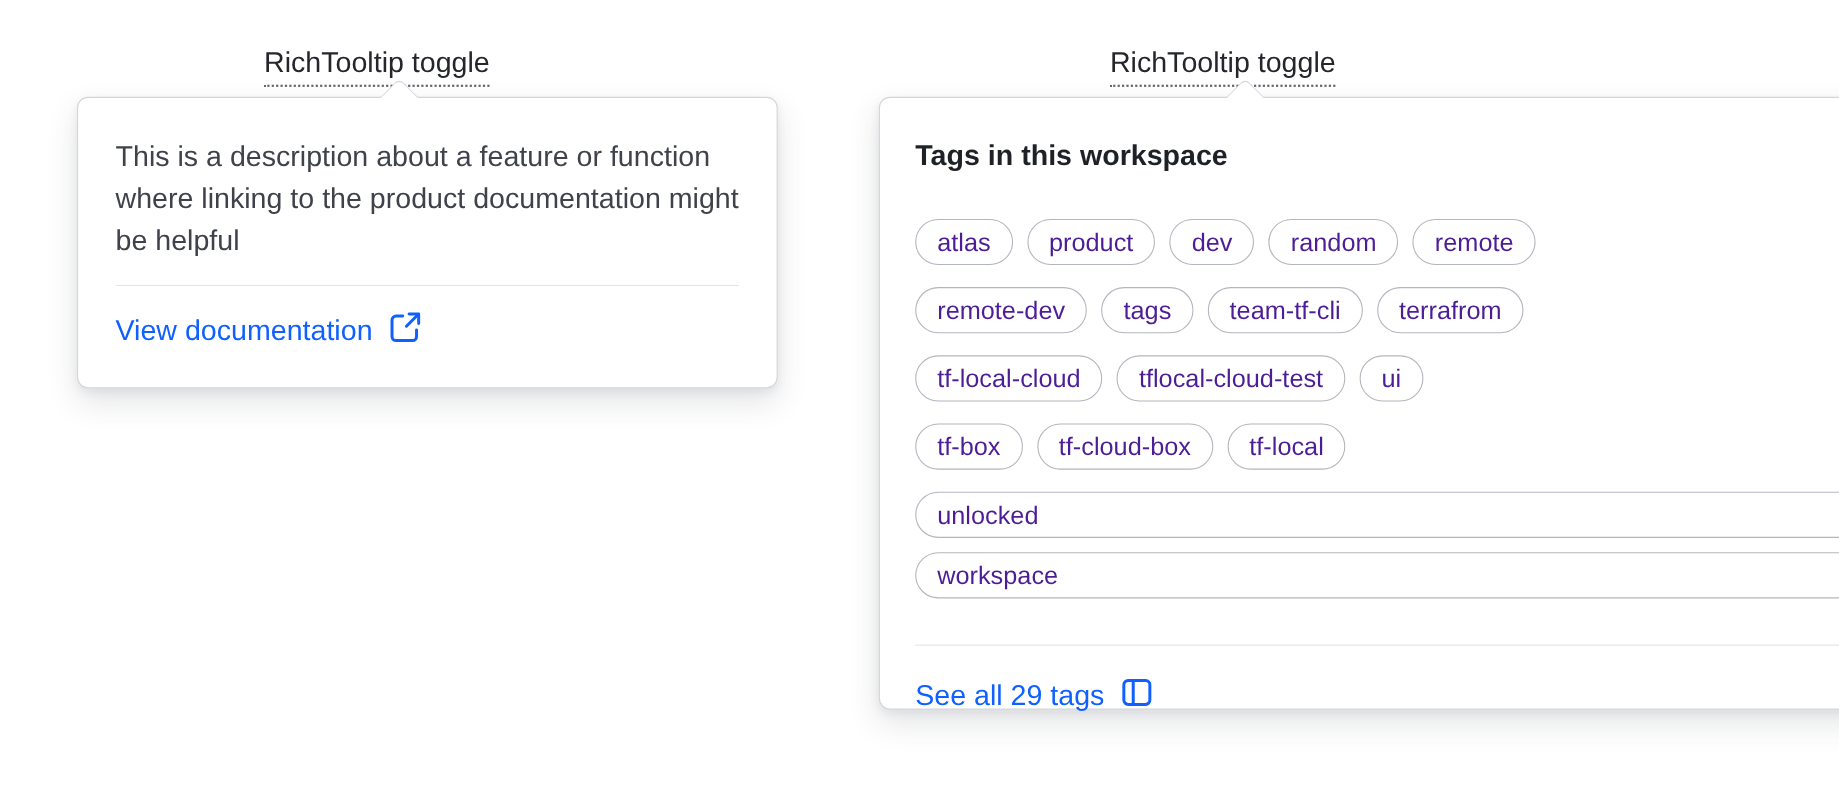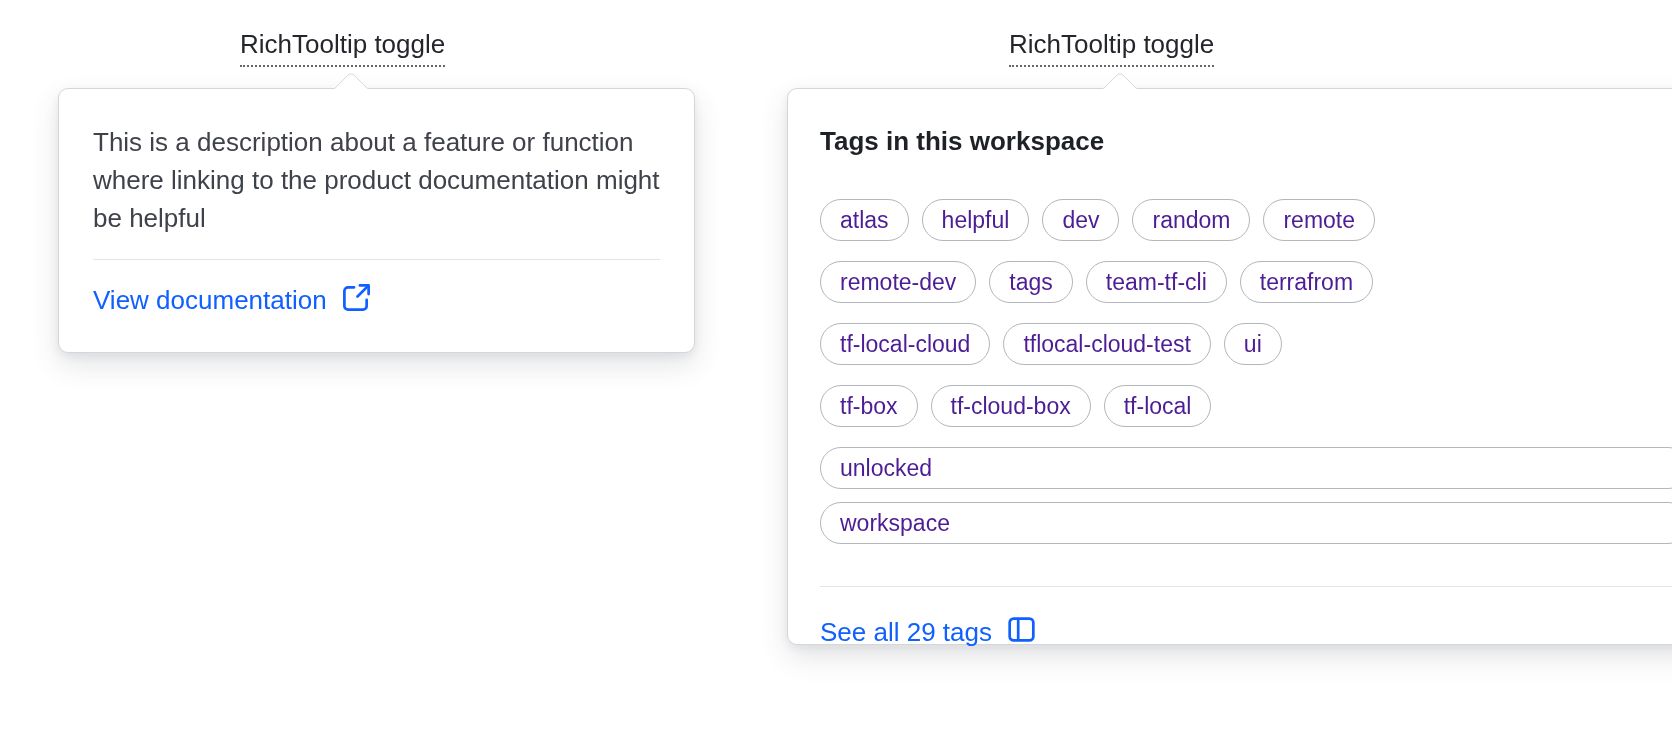--- a/index.html
+++ b/index.html
@@ -11,35 +11,36 @@
     --tag-border:#b2b6bd;
     --divider:#e2e4e8;
   }
   *{box-sizing:border-box;}
   html,body{margin:0;padding:0;background:#fff;}
   body{font-family:"Liberation Sans", sans-serif;}
   .stage{position:relative;width:1672px;height:734px;background:#fff;overflow:hidden;}
 
   
   .toggle{
-    position:absolute;top:28px;
+    position:absolute;top:40px;
     background:none;border:none;padding:0 0 5px 0;margin:0;cursor:pointer;
     font-family:"Liberation Sans", sans-serif;
     font-size:26px;line-height:32px;color:var(--toggle);
     border-bottom:2px dotted #63666d;
   }
   .toggle-left{left:240px;}
   .toggle-right{left:1009px;}
 
   
   .card{
     position:absolute;background:#fff;
     border:1.5px solid var(--card-border);
     border-radius:10px;
     box-shadow:0 12px 28px rgba(60,64,80,0.14), 0 3px 8px rgba(60,64,80,0.08);
+    margin-left:12px;
   }
   .card-left{left:58px;top:88px;width:637px;height:265px;padding:34px 34px 0 34px;}
   .card-right{left:787px;top:88px;width:935px;height:557px;padding:34px 32px 0 32px;}
 
   .notch{
     position:absolute;top:-13px;width:24px;height:24px;background:#fff;
     transform:rotate(45deg);
     border-top:1.5px solid var(--card-border);
     border-left:1.5px solid var(--card-border);
     border-top-left-radius:6px;
@@ -101,21 +102,21 @@
 
   <button class="toggle toggle-right">RichTooltip toggle</button>
 
   <div class="card card-right">
     <div class="notch notch-right"></div>
     <h2 class="card-title">Tags in this workspace</h2>
 
     <div class="tag-list">
         <div class="tag-row">
           <span class="tag-pill">atlas</span>
-          <span class="tag-pill">helpful</span>
+          <span class="tag-pill">product</span>
           <span class="tag-pill">dev</span>
           <span class="tag-pill">random</span>
           <span class="tag-pill">remote</span>
         </div>
         <div class="tag-row">
           <span class="tag-pill">remote-dev</span>
           <span class="tag-pill">tags</span>
           <span class="tag-pill">team-tf-cli</span>
           <span class="tag-pill">terrafrom</span>
         </div>

